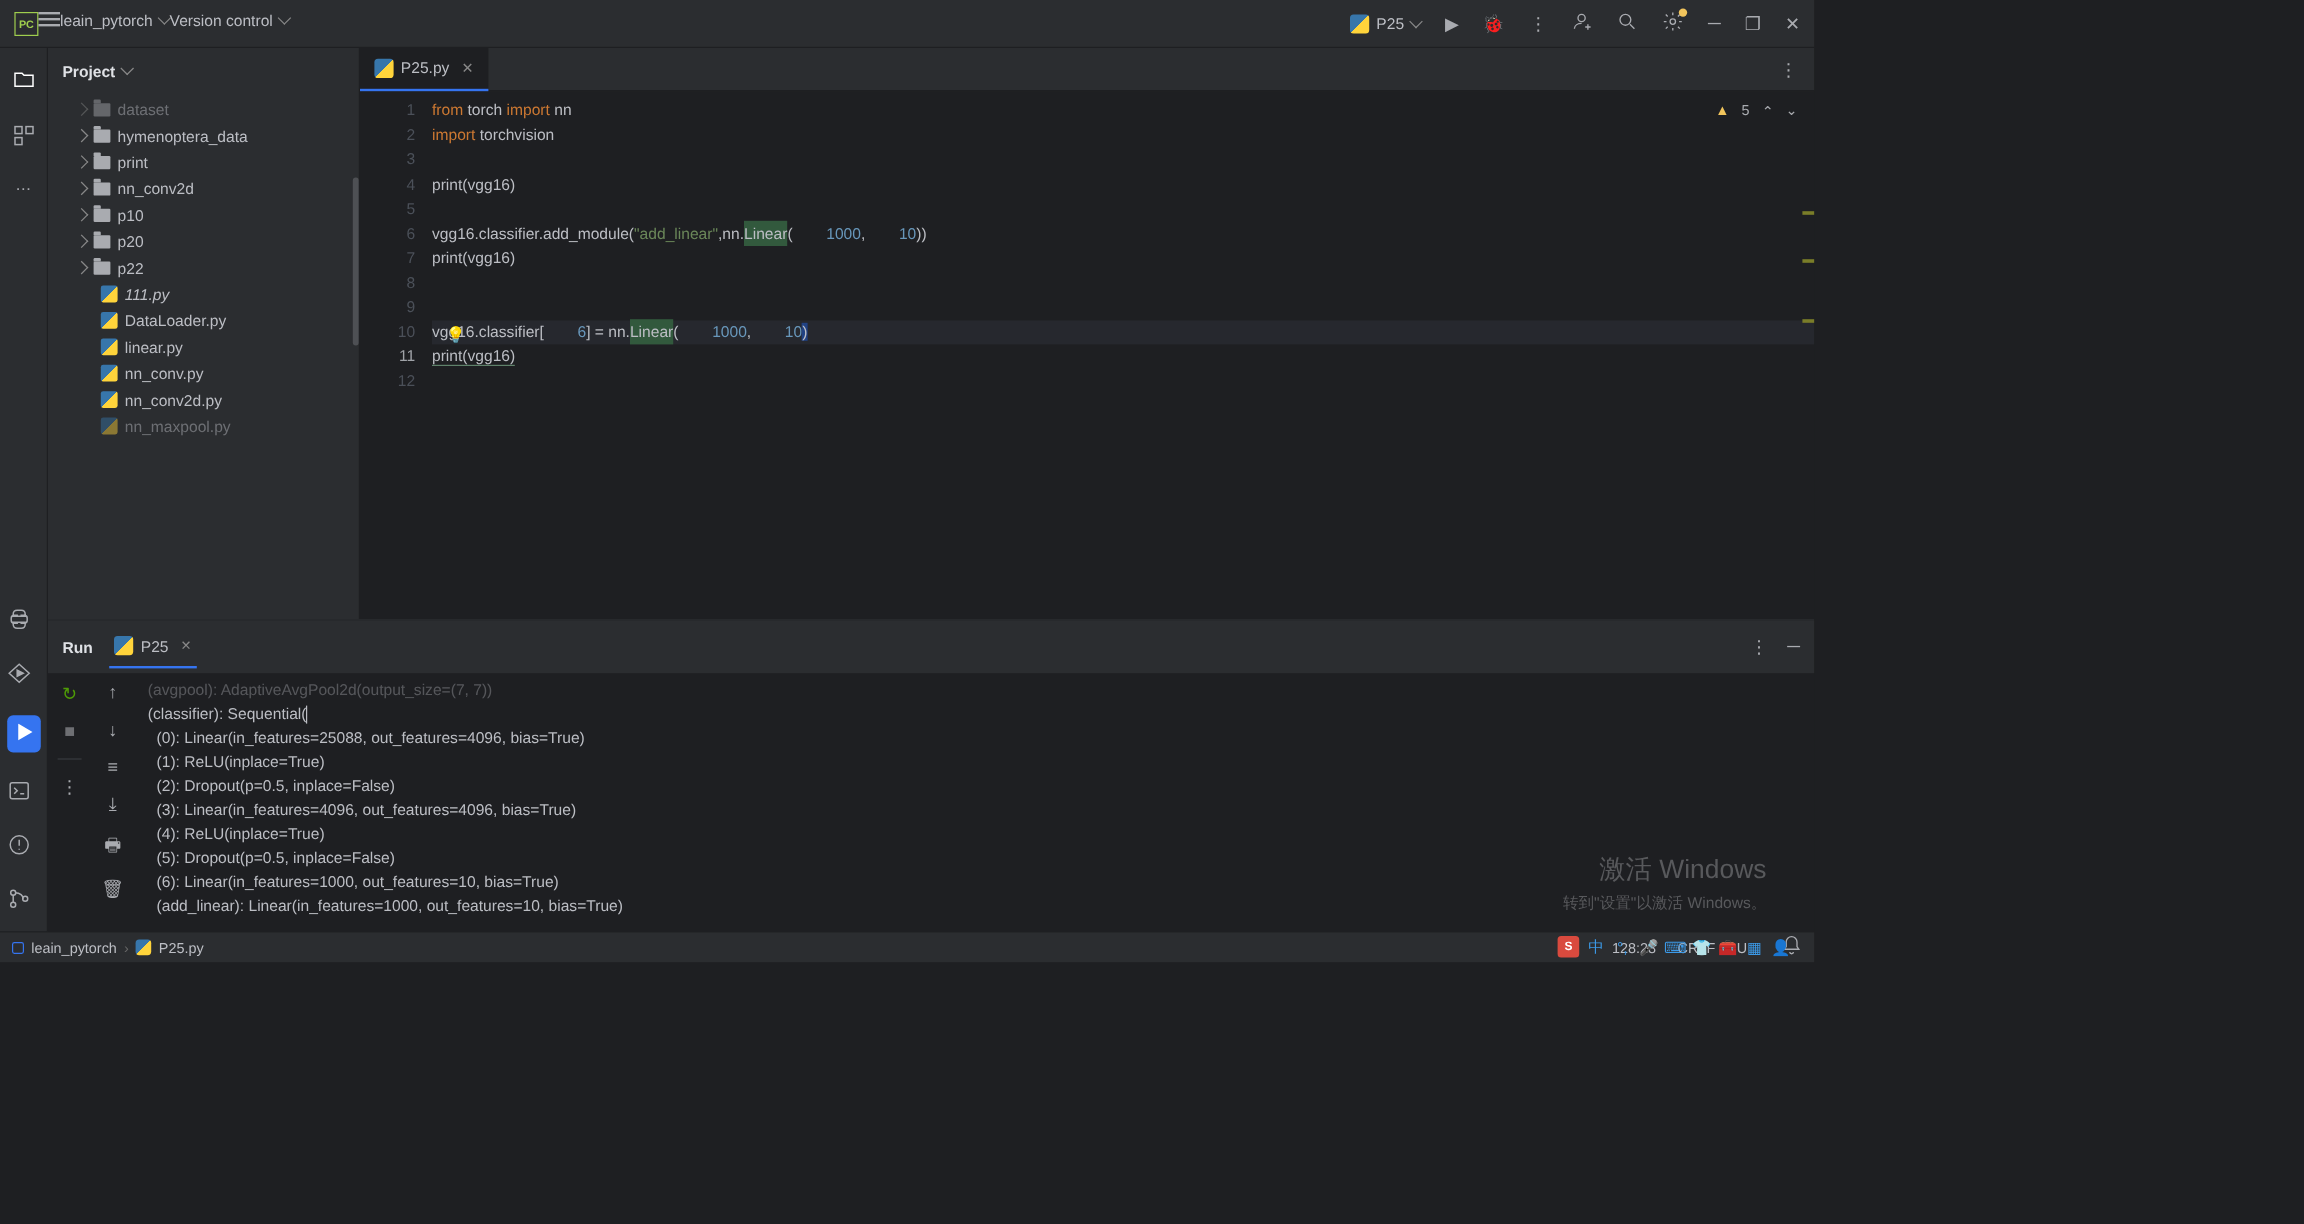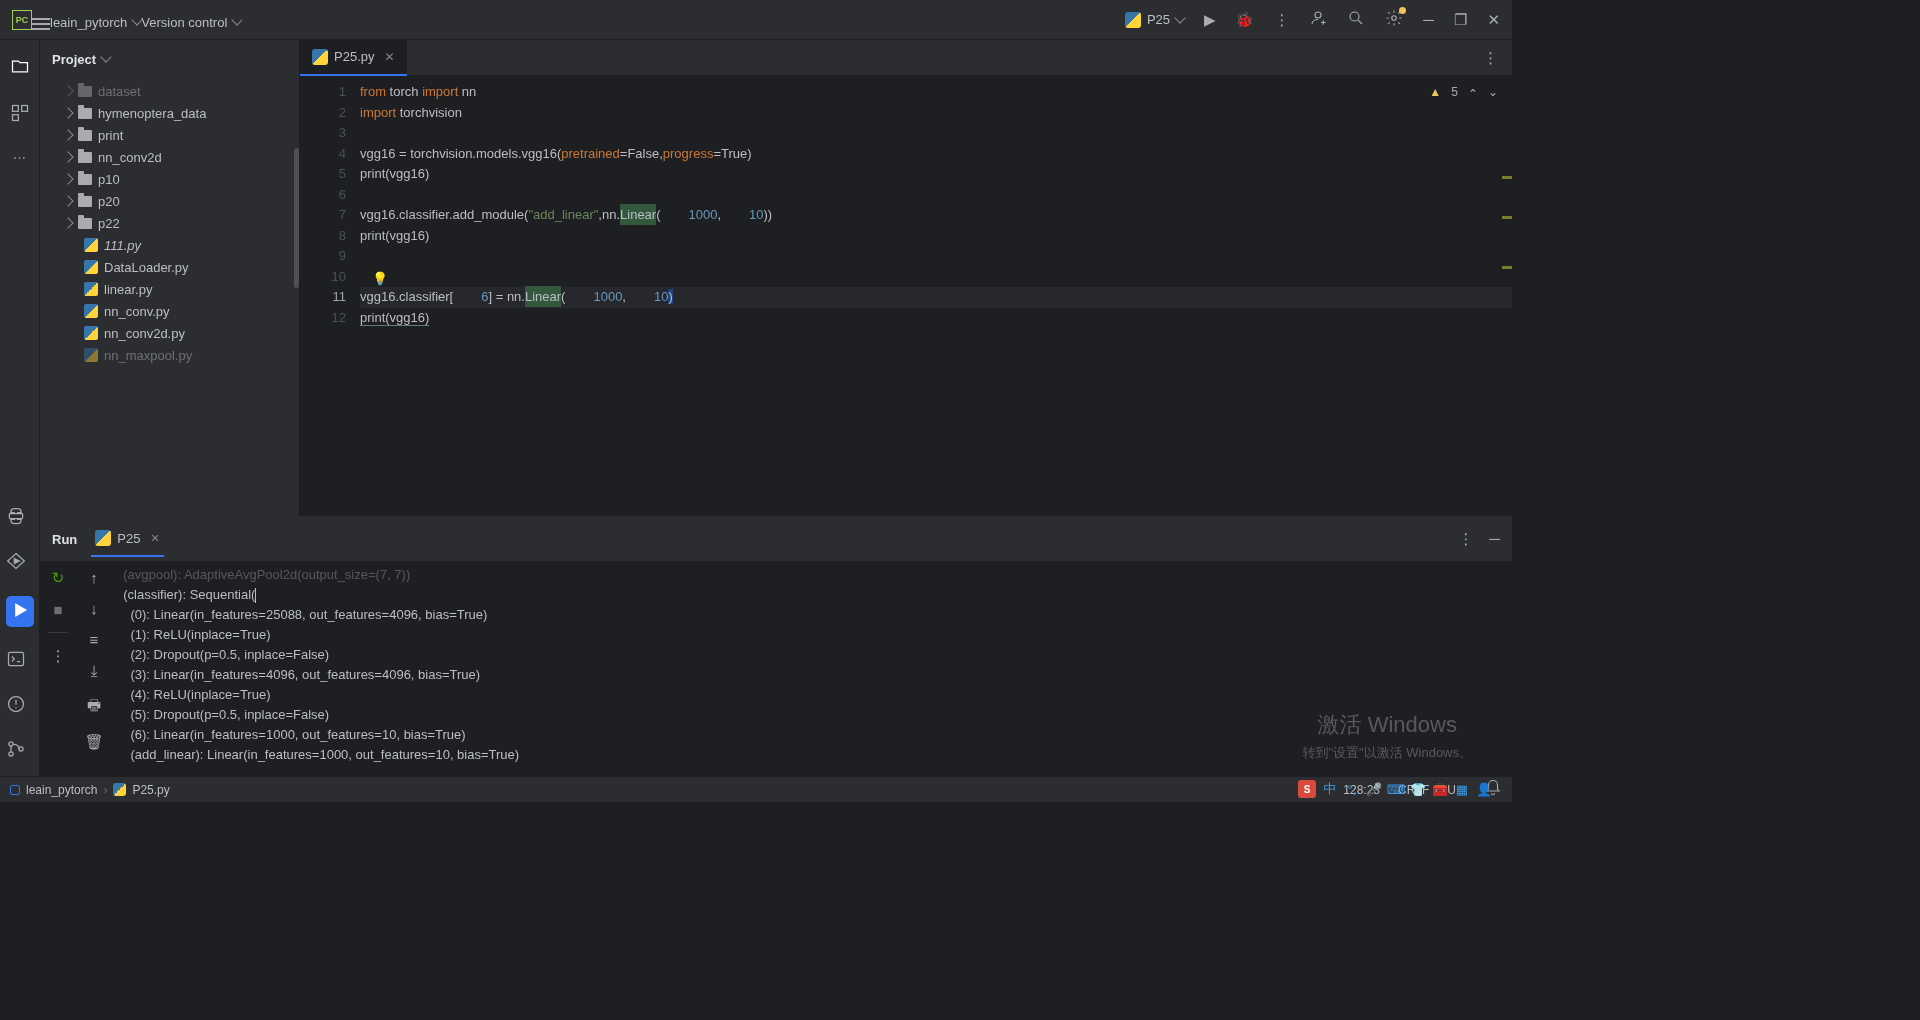--- a/index.html
+++ b/index.html
@@ -1,18 +1,18 @@
 <!DOCTYPE html>
 <html><head>
 <meta charset="utf-8">
 <style>
 * { margin:0; padding:0; box-sizing:border-box; font-family:"Segoe UI",Arial,sans-serif; }
 body { background:#1e1f22; color:#bcbec4; width:1512px; height:802px; overflow:hidden; font-size:13px; position:relative; }
 .titlebar { height:40px; background:#2b2d30; display:flex; align-items:center; padding:0 12px; border-bottom:1px solid #1e1f22; }
-.titlebar .left { display:flex; align-items:flex-end; }
+.titlebar .left { display:flex; align-items:flex-start; }
 .logo { width:20px; height:20px; border:1px solid #9fce4e; display:flex; align-items:center; justify-content:center; font-size:9px; font-weight:bold; color:#9fce4e; }
 .ham { width:18px; display:flex; flex-direction:column; gap:3px; cursor:pointer; }
 .ham span { height:2px; background:#a9abb0; }
 .dropdown { display:flex; align-items:center; gap:6px; cursor:pointer; color:#bcbec4; }
 .chev-down { width:8px; height:8px; border-right:1.5px solid #888; border-bottom:1.5px solid #888; transform:rotate(45deg); margin-top:-4px; }
 .titlebar .right { margin-left:auto; display:flex; align-items:center; gap:20px; }
 .run-conf { display:flex; align-items:center; gap:6px; }
 .py-icon { width:16px; height:16px; background:linear-gradient(135deg,#3776ab 50%,#ffd43b 50%); border-radius:3px; }
 .play-btn { color:#4e9a06; font-size:16px; }
 .bug-btn { color:#4e9a06; font-size:15px; }
@@ -73,21 +73,21 @@
 .run-rail .sep { width:20px; height:1px; background:#393b3f; }
 .run-out { flex:1; font-family:Consolas,monospace; font-size:13px; line-height:20px; padding:4px 0 0 4px; color:#bcbec4; overflow:hidden; white-space:pre; }
 .cursor-bar { display:inline-block; width:1px; height:15px; background:#bcbec4; vertical-align:middle; }
 
 .statusbar { height:26px; background:#2b2d30; display:flex; align-items:center; padding:0 10px; font-size:12px; color:#bcbec4; border-top:1px solid #1e1f22; }
 .statusbar .crumb { display:flex; align-items:center; gap:6px; }
 .sq { width:10px; height:10px; border:1.5px solid #3574f0; border-radius:2px; }
 .statusbar .rt { margin-left:auto; display:flex; gap:18px; align-items:center; }
 .bell { margin-left:10px; }
 
-.watermark { position:absolute; right:40px; bottom:40px; color:#58595c; text-align:center; pointer-events:none; }
+.watermark { position:absolute; right:40px; bottom:40px; color:#58595c; text-align:right; pointer-events:none; }
 .watermark .t1 { font-size:22px; }
 .watermark .t2 { font-size:13px; margin-top:4px; }
 
 .taskbar-ime { position:absolute; right:20px; bottom:0; height:26px; display:flex; align-items:center; gap:6px; }
 .ime-box { width:18px; height:18px; background:#d94a3e; border-radius:3px; display:flex; align-items:center; justify-content:center; color:#fff; font-size:10px; font-weight:bold; }
 .tb-ic { width:16px; height:16px; color:#3c9ae8; font-size:13px; display:flex; align-items:center; justify-content:center; }
 </style>
 </head>
 <body>
 
@@ -270,21 +270,20 @@
               <div>9</div>
               <div>10</div>
               <div class="cur">11</div>
               <div>12</div>
             </div>
           <div class="code-area" id="code-area">
             <span class="bulb">💡</span>
           <div class="code-line"><span class="kw">from</span><span> torch </span><span class="kw">import</span><span> nn</span></div>
               <div class="code-line"><span class="kw">import</span><span> torchvision</span></div>
               <div class="code-line"></div>
-              <div class="code-line"><span>vgg16 = torchvision.models.vgg16(</span><span class="param">pretrained</span><span>=False,</span><span class="param">progress</span><span>=True)</span></div>
               <div class="code-line"><span>print(vgg16)</span></div>
               <div class="code-line"></div>
               <div class="code-line"><span>vgg16.classifier.add_module(</span><span class="str">"add_linear"</span><span>,nn.</span><span class="hlbg">Linear</span><span>(</span><span class="num">1000</span><span>,</span><span class="num">10</span><span>))</span></div>
               <div class="code-line"><span>print(vgg16)</span></div>
               <div class="code-line"></div>
               <div class="code-line"></div>
               <div class="code-line" style="background: rgb(38, 40, 46);"><span>vgg16.classifier[</span><span class="num">6</span><span>] = nn.</span><span class="hlbg">Linear</span><span>(</span><span class="num">1000</span><span>,</span><span class="num">10</span><span class="sel">)</span></div>
               <div class="code-line"><span style="border-bottom: 1px solid rgb(95, 130, 107);">print(vgg16)</span></div>
             </div>
           <div class="insp">

